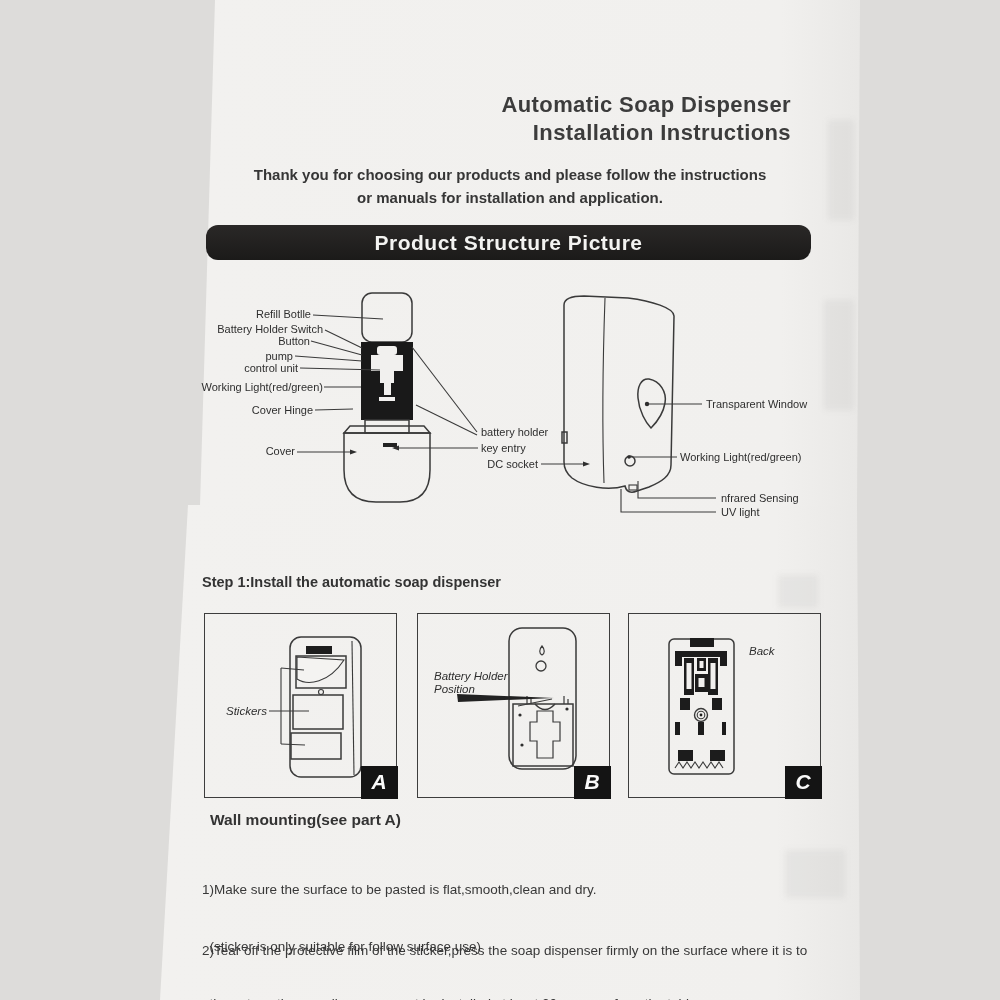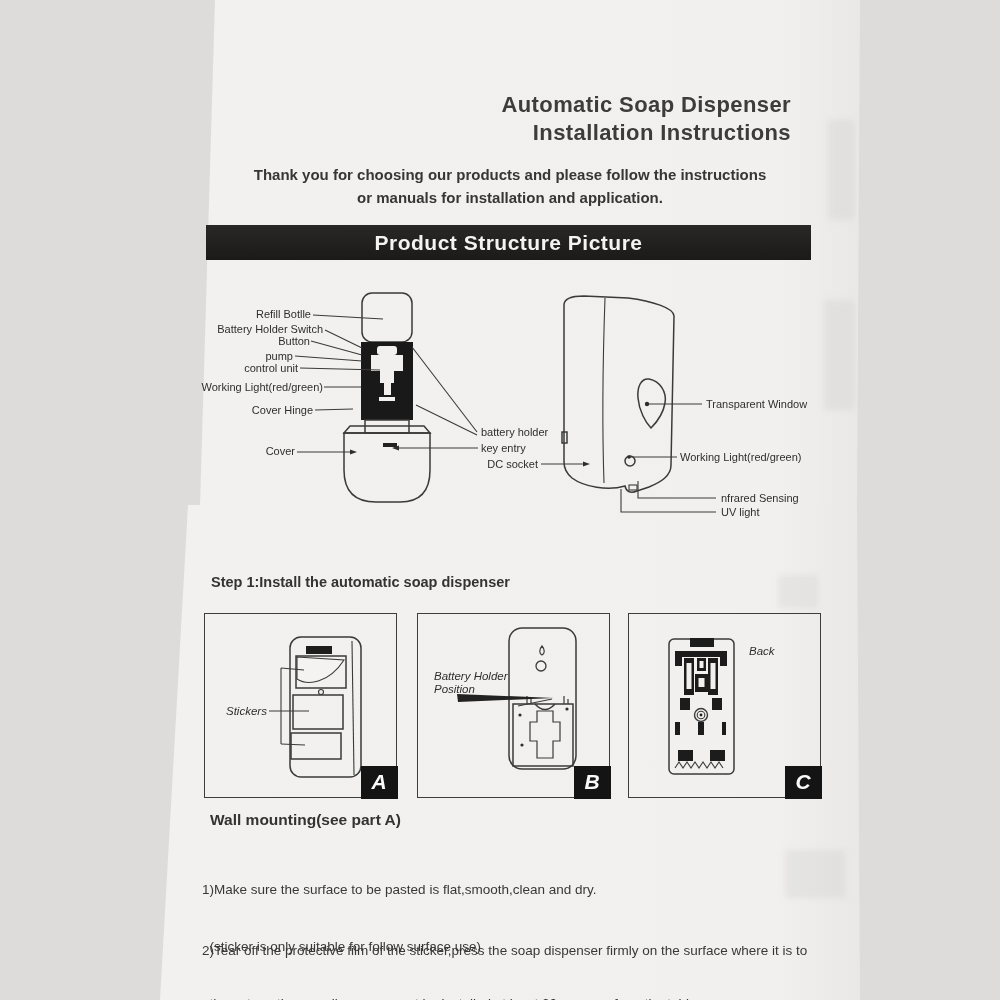--- a/index.html
+++ b/index.html
@@ -11,24 +11,24 @@
              box-shadow:0 2px 4px rgba(0,0,0,.12);z-index:2;}
   .paper-bottom{left:160px;top:505px;width:700px;height:495px;
              clip-path:polygon(28px 0,697px 0,700px 100%,0 100%);z-index:1;}
   .layer{position:absolute;z-index:3;}
   .bleed{position:absolute;z-index:3;filter:blur(3px);background:rgba(60,60,60,.06);}
   .title{left:391px;top:75px;width:400px;text-align:right;
          font-size:22px;font-weight:bold;line-height:28px;letter-spacing:.4px;color:#3c3c3c;margin-top:16px;}
   .intro{left:210px;top:163px;width:600px;text-align:center;
          font-size:15px;font-weight:bold;line-height:23px;color:#363636;}
   .banner{background:linear-gradient(to bottom,#2a2827,#1b1a19);color:#f3f3f1;
-          font-weight:bold;text-align:center;letter-spacing:.5px;}
+          font-weight:bold;text-align:center;letter-spacing:.5px;border-radius:12px;}
   .banner1{left:206px;top:225px;width:605px;height:35px;font-size:21px;line-height:35px;}
   .banner2{left:201px;top:530px;width:613px;height:32px;font-size:20px;line-height:32px;}
-  .step-heading{left:202px;top:574px;font-size:14.5px;font-weight:bold;color:#333;margin-left:9px;}
+  .step-heading{left:202px;top:574px;font-size:14.5px;font-weight:bold;color:#333;}
   .wall-heading{left:210px;top:811px;font-size:15.5px;font-weight:bold;color:#333;}
   .note{font-size:13.5px;line-height:19px;color:#383838;white-space:pre;}
   .note1{left:202px;top:842px;}
   .note2{left:202px;top:903px;}
   .panel{position:absolute;top:613px;width:191px;height:183px;border:1.5px solid #3d3d3d;z-index:3;font-style:italic;}
   .panel-a{left:204px;}.panel-b{left:417px;}.panel-c{left:628px;}
   .panel svg{position:absolute;left:0;top:0;}
   .panel-letter{position:absolute;right:-1.5px;bottom:-1.5px;width:37px;height:33px;
           background:#141414;color:#fafafa;font-size:21px;font-weight:bold;
           display:flex;align-items:center;justify-content:center;}

